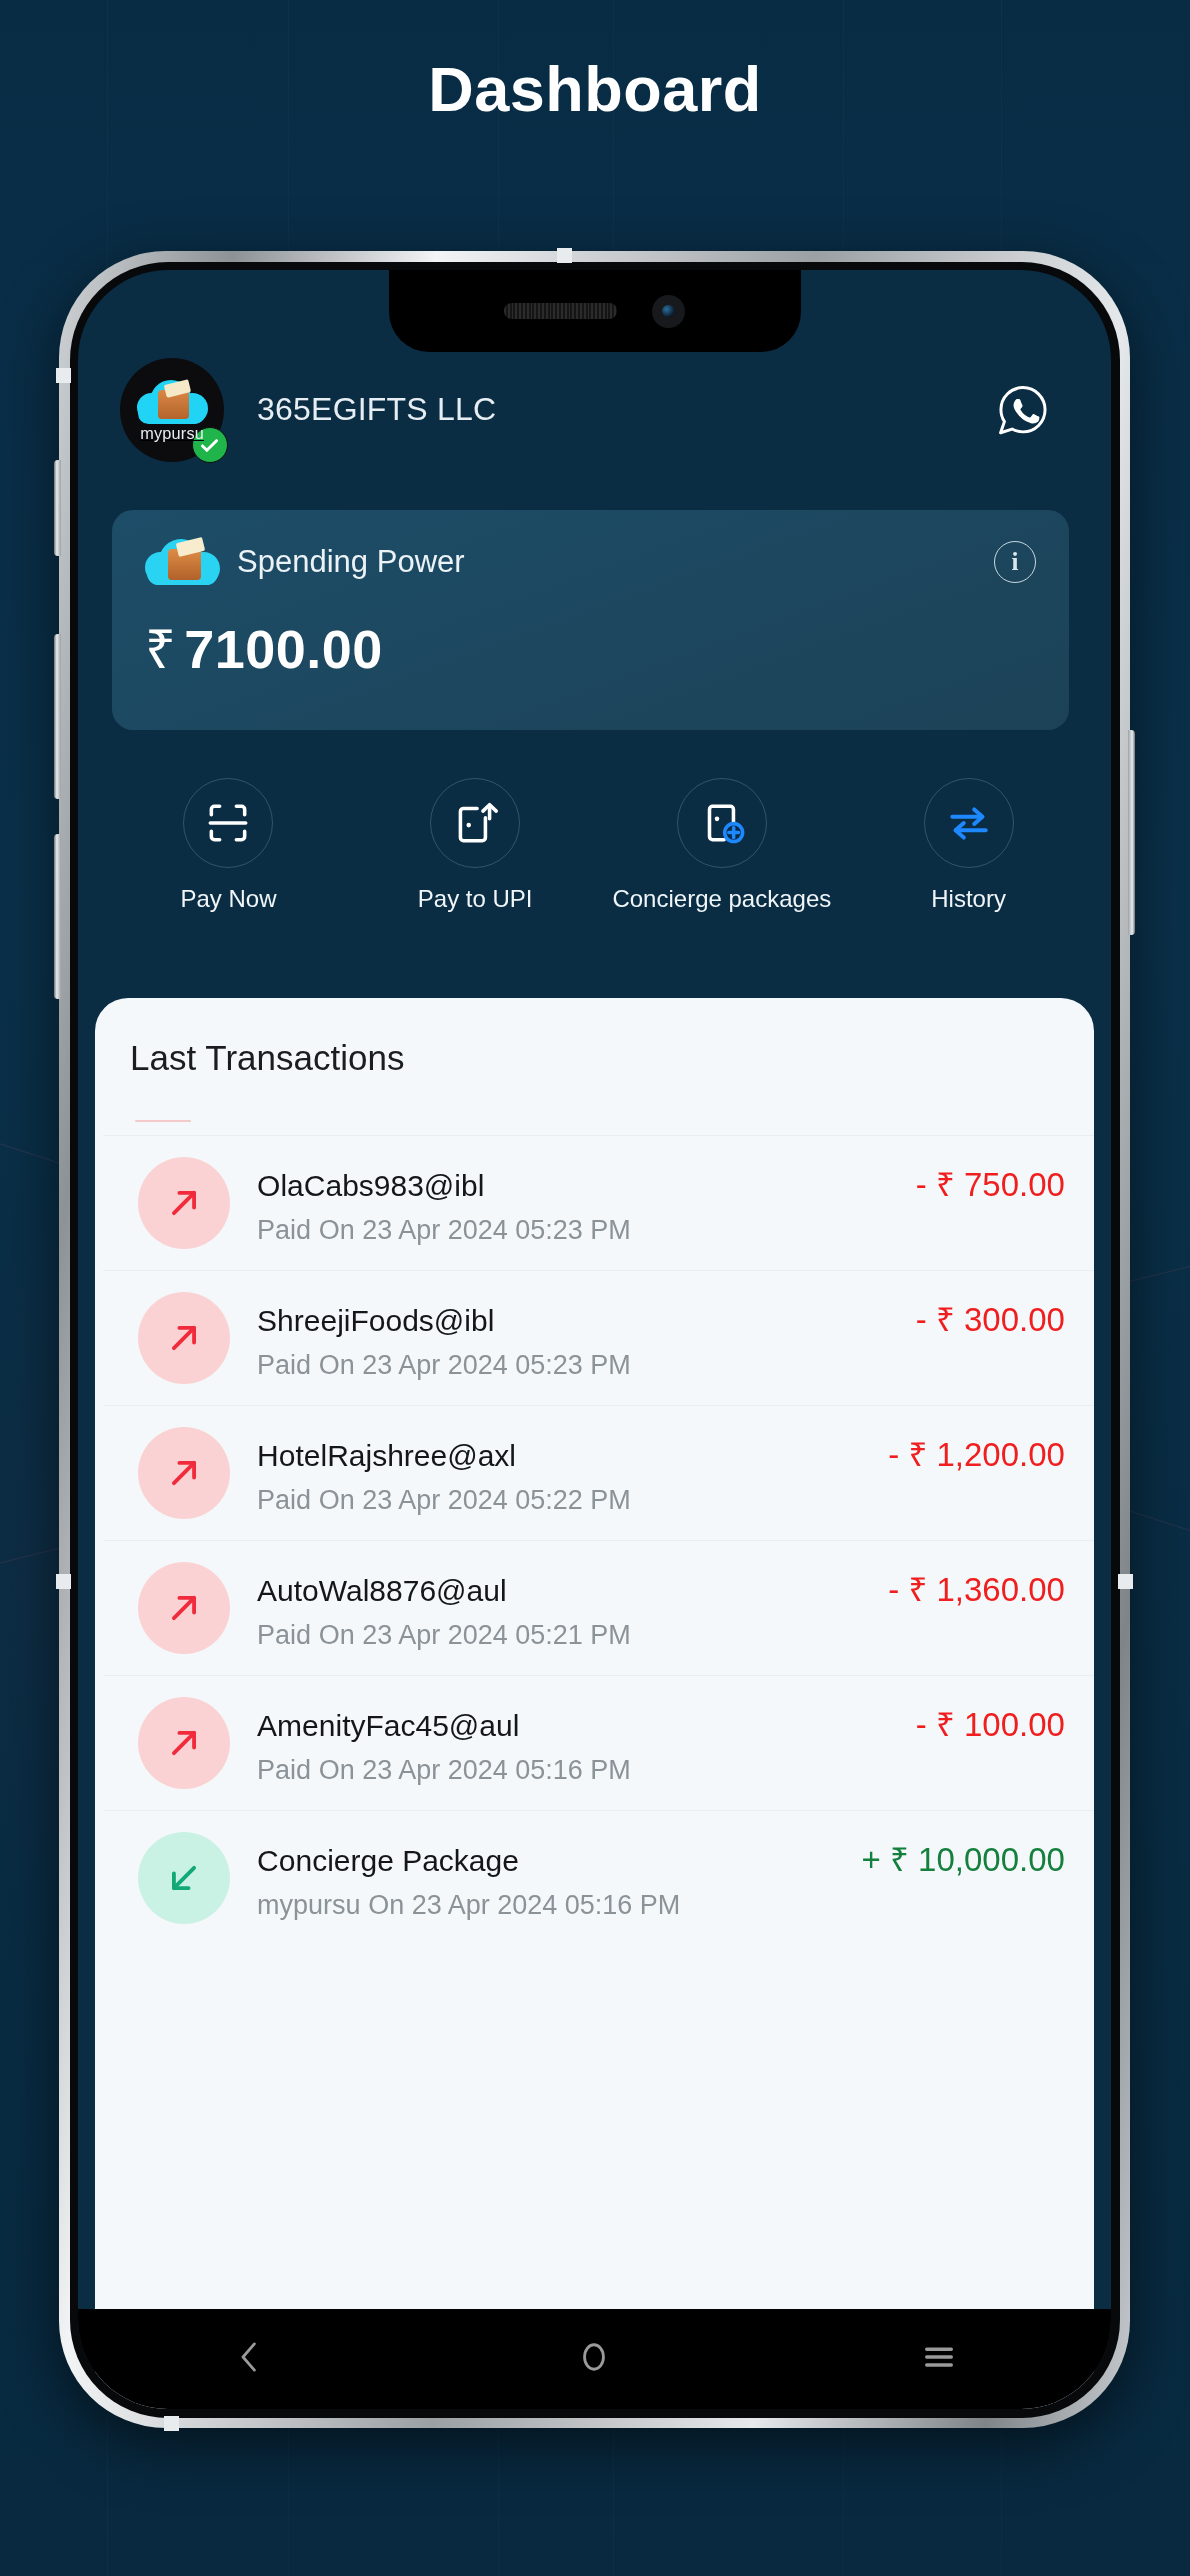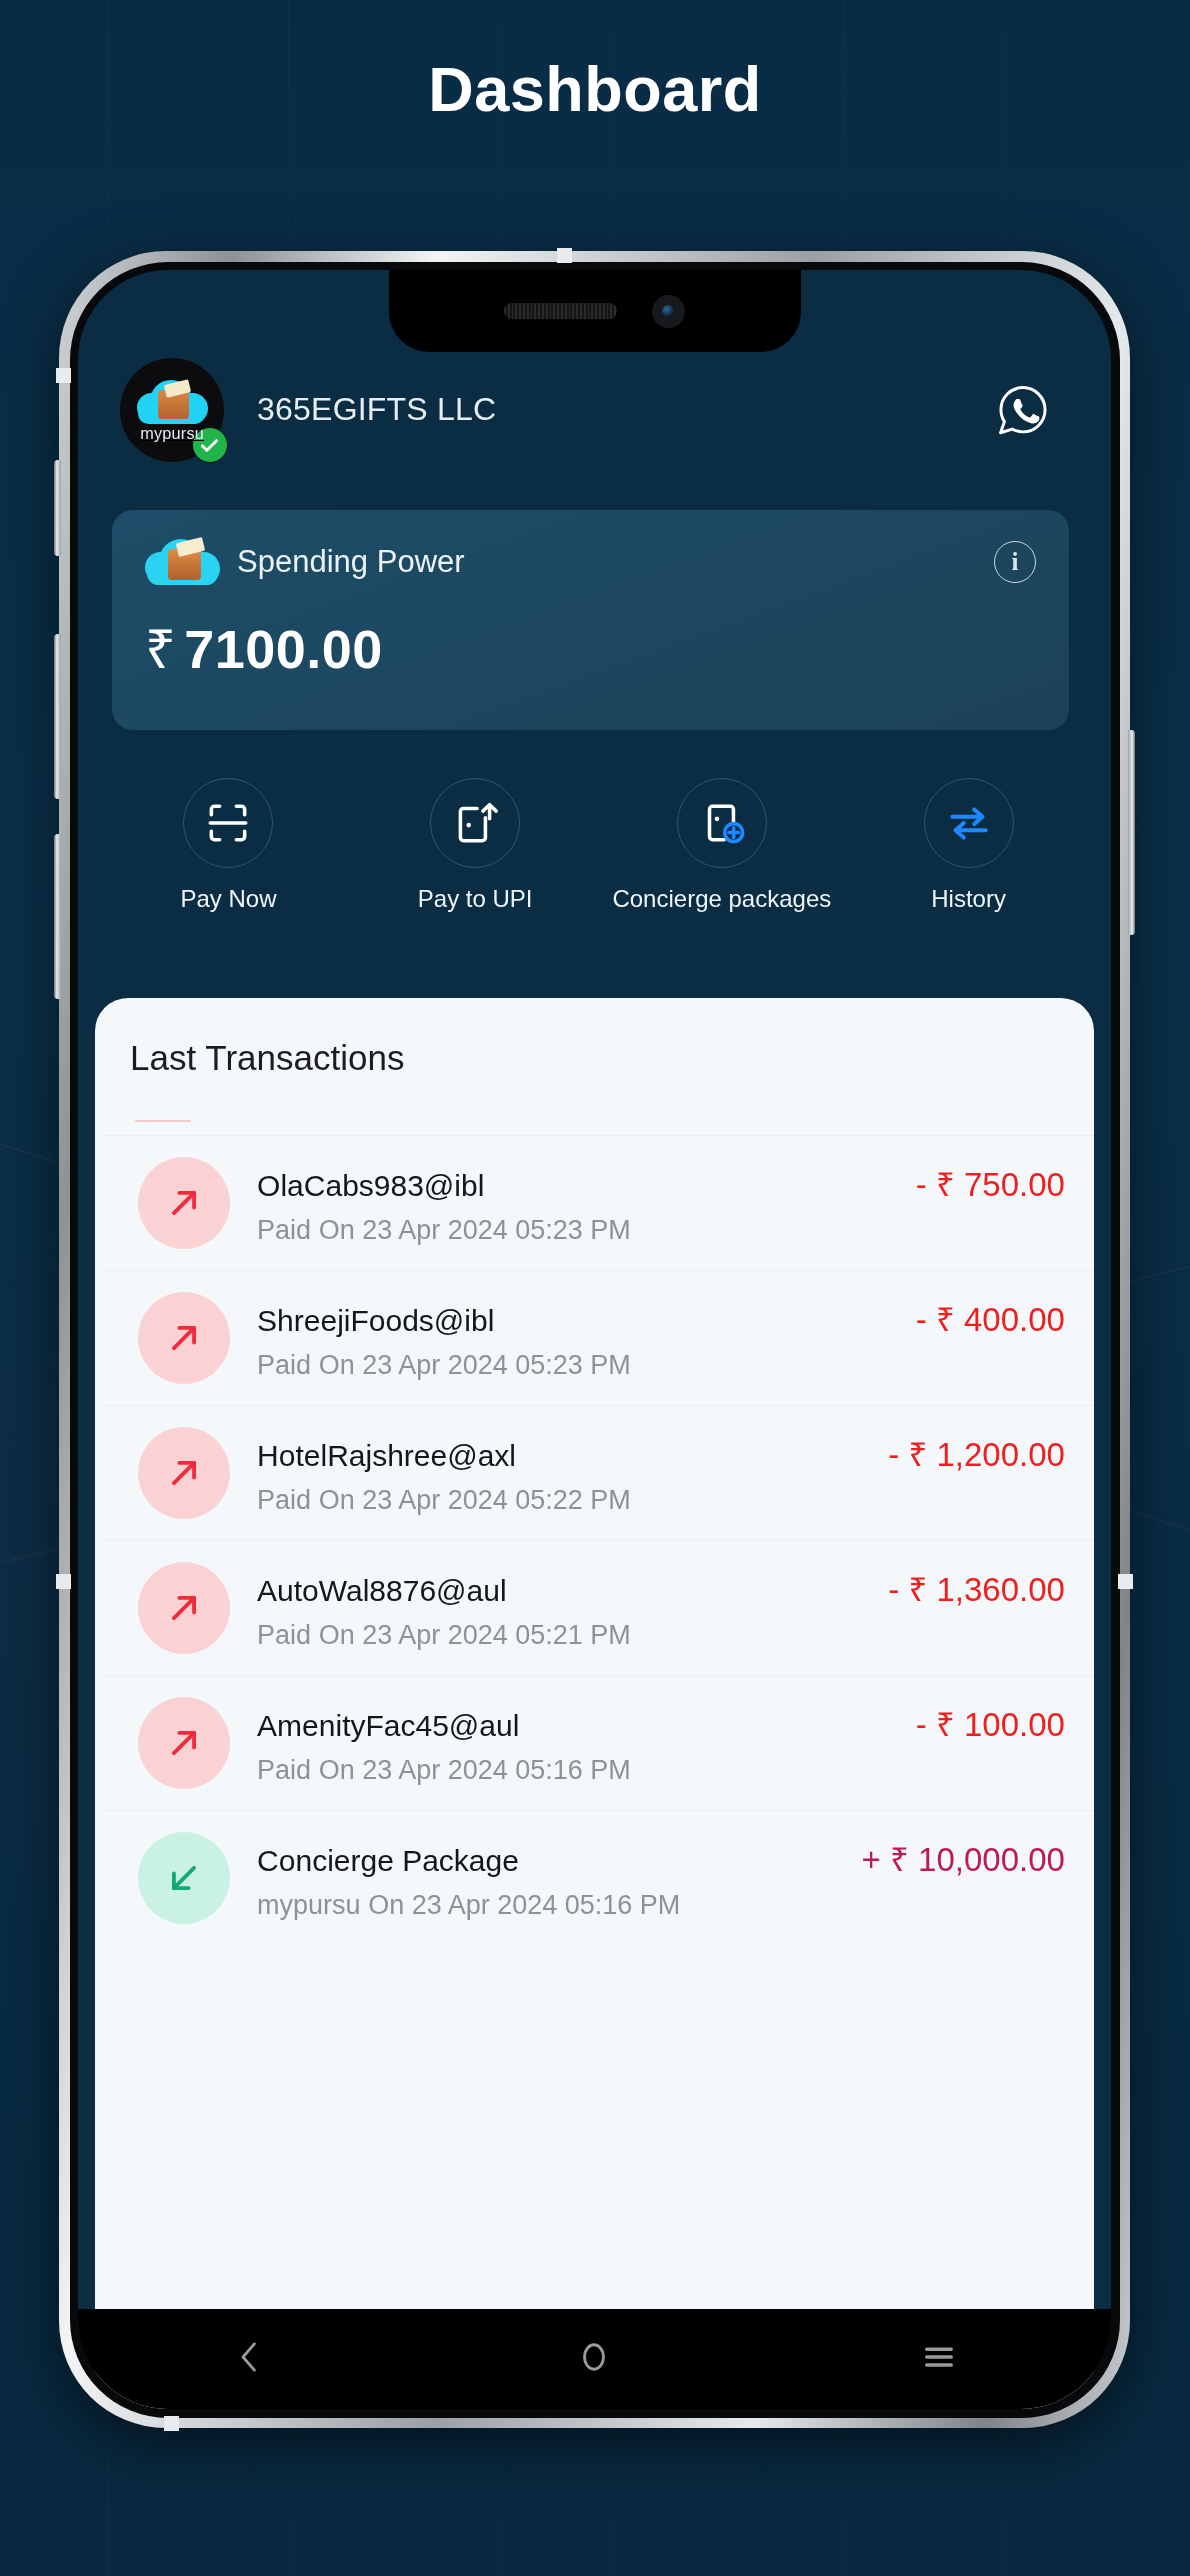--- a/index.html
+++ b/index.html
@@ -251,21 +251,21 @@
     flex:0 0 auto;
   }
   .tx-avatar.out { background:#fbd2d3; }
   .tx-avatar.in  { background:#c9f2e5; }
   .tx-avatar svg { width:44px; height:44px; }
   .tx-body { flex:1; margin-left:27px; min-width:0; }
   .tx-line1 { display:flex; align-items:baseline; }
   .tx-name { color:#14161a; font-size:30px; flex:1; }
   .tx-amount { font-size:33px; white-space:nowrap; margin-left:13.4px; }
   .tx-amount.neg { color:#f01e1e; }
-  .tx-amount.pos { color:#be185d; }
+  .tx-amount.pos { color:#15803d; }
   .tx-meta { color:#8b9298; font-size:27px; margin-top:9.6px; }
 
   
   .navbar {
     position:absolute; left:0; right:0; bottom:0;
     height:100px; background:#000;
     display:flex; align-items:center; justify-content:space-around;
     z-index:20;
   }
   .navbar svg { width:42px; height:42px; }
@@ -433,21 +433,21 @@
           <div class="tx-row">
             <div class="tx-avatar out">
               <svg viewBox="0 0 24 24" fill="none" stroke="#f02b3c" stroke-width="2.1" stroke-linecap="round" stroke-linejoin="round">
                 <path d="M6.5 17.5L17.5 6.5"></path>
                   <path d="M9.5 6.5h8v8"></path>
               </svg>
             </div>
             <div class="tx-body">
               <div class="tx-line1">
                 <span class="tx-name">ShreejiFoods@ibl</span>
-                <span class="tx-amount neg">- ₹ 400.00</span>
+                <span class="tx-amount neg">- ₹ 300.00</span>
               </div>
               <div class="tx-meta">Paid On 23 Apr 2024 05:23 PM</div>
             </div>
           </div>
 
           <div class="tx-row">
             <div class="tx-avatar out">
               <svg viewBox="0 0 24 24" fill="none" stroke="#f02b3c" stroke-width="2.1" stroke-linecap="round" stroke-linejoin="round">
                 <path d="M6.5 17.5L17.5 6.5"></path>
                   <path d="M9.5 6.5h8v8"></path>

